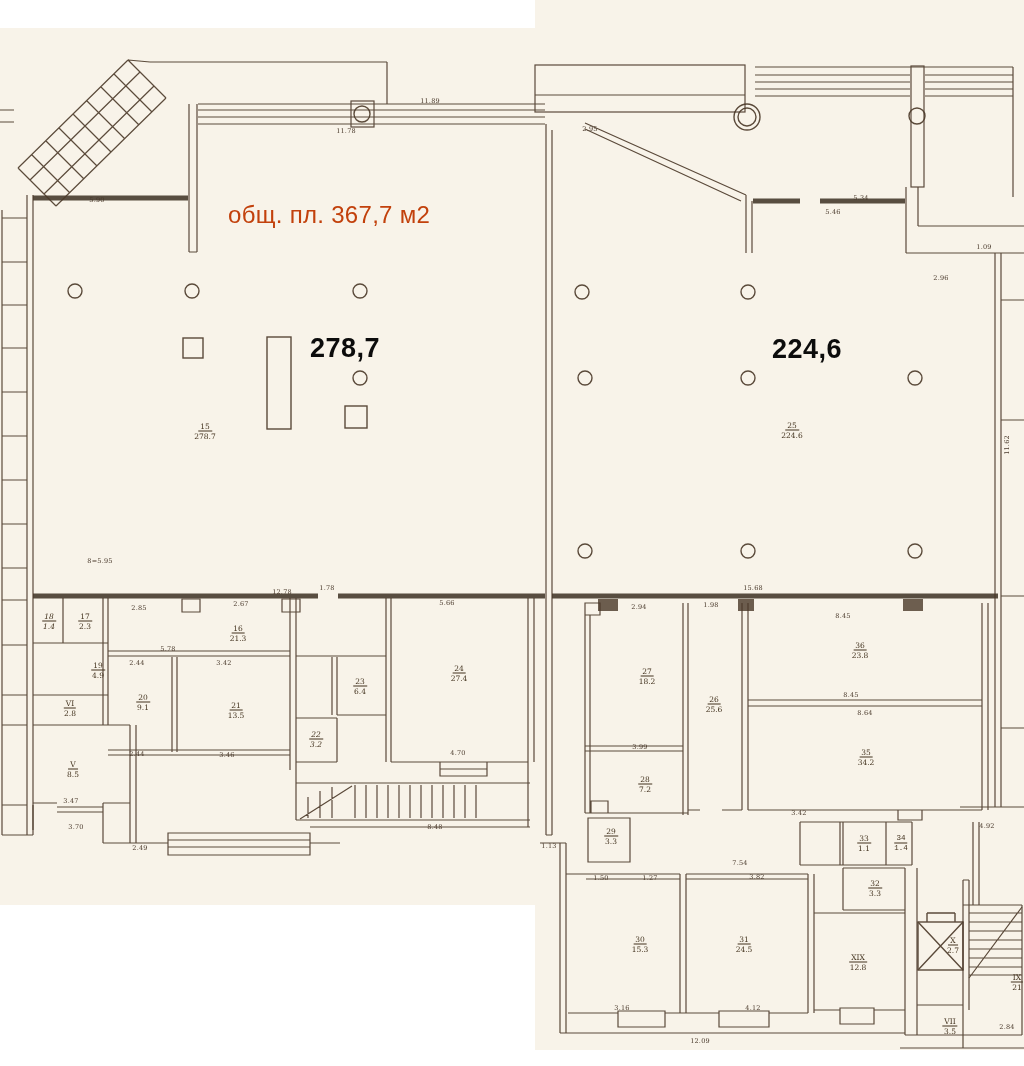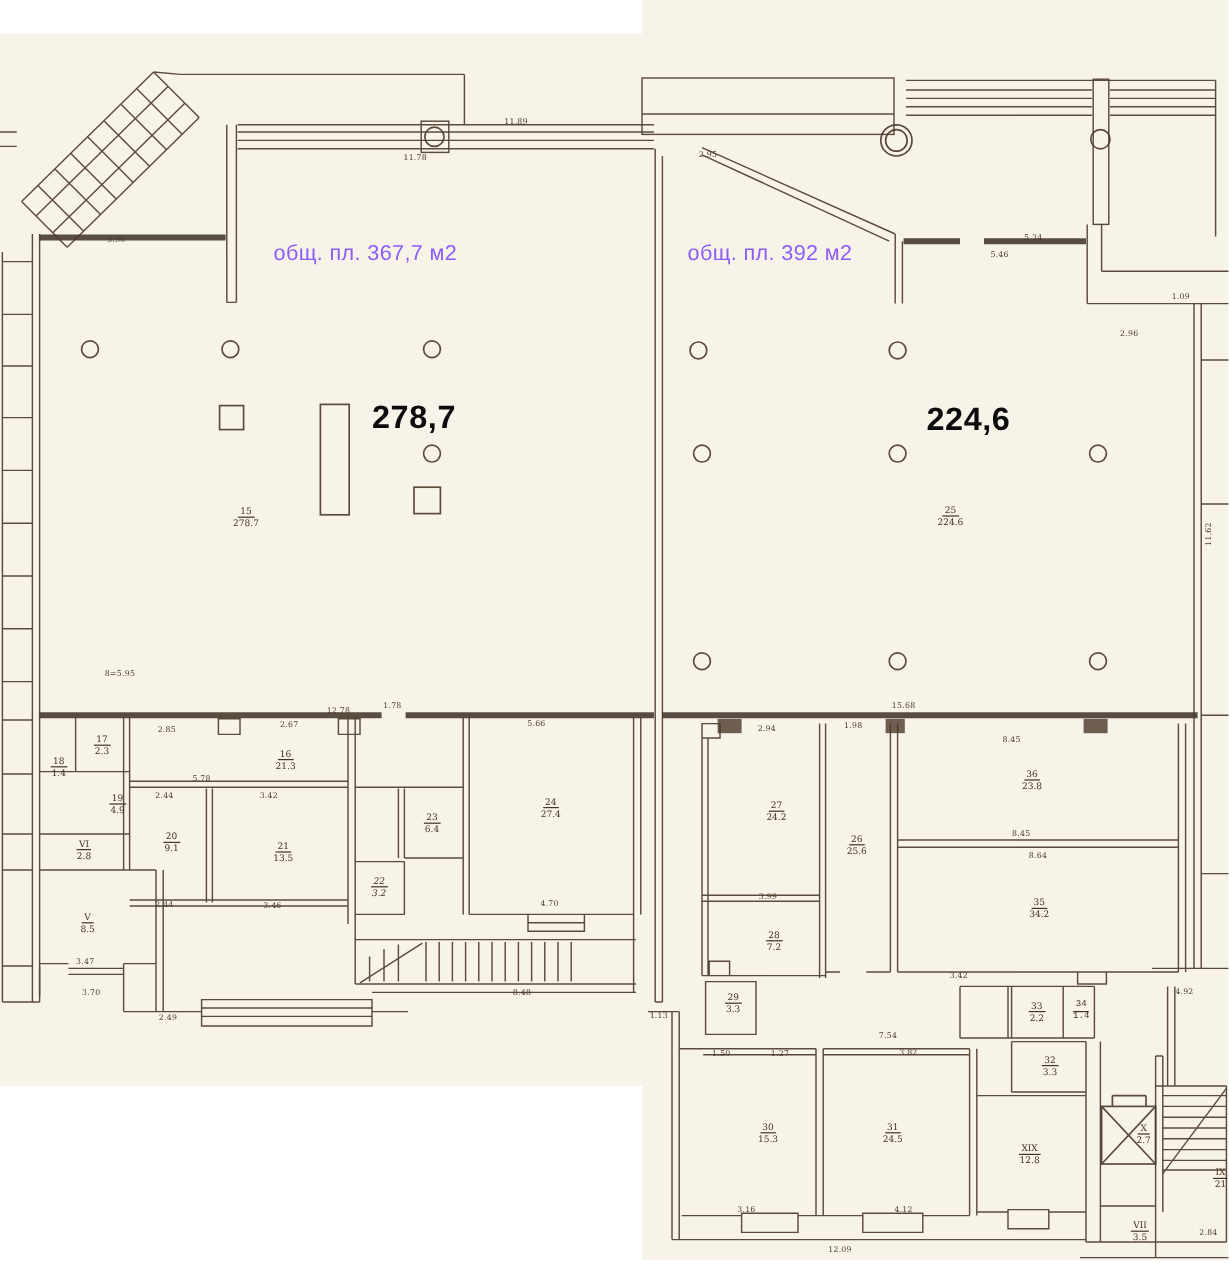--- a/index.html
+++ b/index.html
@@ -9,21 +9,21 @@
   #paper-left{left:0;top:28px;width:535px;height:877px;}
   #paper-right{left:535px;top:0;width:489px;height:1050px;}
   svg{position:absolute;left:0;top:0;}
   .room{position:absolute;transform:translate(-50%,-50%);text-align:center;color:#43331f;
         font-size:7.5px;line-height:1.2;font-family:"DejaVu Serif",serif;white-space:nowrap;}
   .room .num{display:inline-block;border-bottom:0.8px solid #43331f;padding:0 2px;}
   .room .area{display:block;}
   .dim{position:absolute;transform:translate(-50%,-50%);font-size:6.5px;color:#4a3a2c;
        font-family:"DejaVu Serif",serif;white-space:nowrap;letter-spacing:0.2px;}
   .dim.v{transform:translate(-50%,-50%) rotate(-90deg);}
-  .biglabel{position:absolute;font-size:18px;color:#8b5cf6;letter-spacing:0.3px;}
+  .biglabel{position:absolute;font-size:24px;color:#c2410c;letter-spacing:0.3px;}
   .bigvalue{position:absolute;font-size:27px;font-weight:bold;color:#0c0c0c;letter-spacing:0.5px;}
 </style>
 </head>
 <body>
 
 <div id="stage">
   <div class="paper" id="paper-left"></div>
   <div class="paper" id="paper-right"></div>
 
   <svg width="1024" height="1066" viewBox="0 0 1024 1066">
@@ -134,47 +134,46 @@
       <rect x="267" y="337" width="24" height="92"></rect>
     </g>
 
     <g stroke="#4a3828" stroke-width="1.4" fill="none" opacity="0.9">
       <rect x="918" y="922" width="45" height="48"></rect>
       <path d="M918,922 L963,970 M963,922 L918,970 M927,913 V922 M955,913 V922 M927,913 H955"></path>
     </g>
   </svg>
 
   <div class="biglabel" style="left:228px;top:201px;">общ. пл. 367,7 м2</div>
-  <div class="biglabel" style="left:573px;top:201px;">общ. пл. 392 м2</div>
   <div class="bigvalue" style="left:310px;top:333px;">278,7</div>
   <div class="bigvalue" style="left:772px;top:334px;">224,6</div>
 
   <div id="room-layer">
       <div class="room" style="left: 205px; top: 431px;"><span class="num">15</span><span class="area">278.7</span></div>
       <div class="room" style="left: 792px; top: 430px;"><span class="num">25</span><span class="area">224.6</span></div>
       <div class="room" style="left: 238px; top: 633px;"><span class="num">16</span><span class="area">21.3</span></div>
-      <div class="room" style="left: 49px; top: 639px;"><span class="num">18</span><span class="area">1.4</span></div>
+      <div class="room" style="left: 49px; top: 621px; font-style: italic;"><span class="num">18</span><span class="area">1.4</span></div>
       <div class="room" style="left: 85px; top: 621px;"><span class="num">17</span><span class="area">2.3</span></div>
       <div class="room" style="left: 98px; top: 670px;"><span class="num">19</span><span class="area">4.9</span></div>
       <div class="room" style="left: 70px; top: 708px;"><span class="num">VI</span><span class="area">2.8</span></div>
       <div class="room" style="left: 73px; top: 769px;"><span class="num">V</span><span class="area">8.5</span></div>
       <div class="room" style="left: 143px; top: 702px;"><span class="num">20</span><span class="area">9.1</span></div>
       <div class="room" style="left: 236px; top: 710px;"><span class="num">21</span><span class="area">13.5</span></div>
       <div class="room" style="left: 316px; top: 739px; font-style: italic;"><span class="num">22</span><span class="area">3.2</span></div>
       <div class="room" style="left: 360px; top: 686px;"><span class="num">23</span><span class="area">6.4</span></div>
       <div class="room" style="left: 459px; top: 673px;"><span class="num">24</span><span class="area">27.4</span></div>
-      <div class="room" style="left: 647px; top: 676px;"><span class="num">27</span><span class="area">24.2</span></div>
+      <div class="room" style="left: 647px; top: 676px;"><span class="num">27</span><span class="area">18.2</span></div>
       <div class="room" style="left: 714px; top: 704px;"><span class="num">26</span><span class="area">25.6</span></div>
       <div class="room" style="left: 645px; top: 784px;"><span class="num">28</span><span class="area">7.2</span></div>
       <div class="room" style="left: 611px; top: 836px;"><span class="num">29</span><span class="area">3.3</span></div>
       <div class="room" style="left: 640px; top: 944px;"><span class="num">30</span><span class="area">15.3</span></div>
       <div class="room" style="left: 744px; top: 944px;"><span class="num">31</span><span class="area">24.5</span></div>
       <div class="room" style="left: 860px; top: 650px;"><span class="num">36</span><span class="area">23.8</span></div>
       <div class="room" style="left: 866px; top: 757px;"><span class="num">35</span><span class="area">34.2</span></div>
-      <div class="room" style="left: 864px; top: 843px;"><span class="num">33</span><span class="area">2.2</span></div>
+      <div class="room" style="left: 864px; top: 843px;"><span class="num">33</span><span class="area">1.1</span></div>
       <div class="room" style="left: 901px; top: 843px; font-family: Liberation Mono, monospace;"><span class="num">34</span><span class="area">1.4</span></div>
       <div class="room" style="left: 875px; top: 888px;"><span class="num">32</span><span class="area">3.3</span></div>
       <div class="room" style="left: 858px; top: 962px;"><span class="num">XIX</span><span class="area">12.8</span></div>
       <div class="room" style="left: 953px; top: 945px;"><span class="num">X</span><span class="area">2.7</span></div>
       <div class="room" style="left: 950px; top: 1026px;"><span class="num">VII</span><span class="area">3.5</span></div>
       <div class="room" style="left: 1017px; top: 982px;"><span class="num">IX</span><span class="area">21</span></div>
     </div>
   <div id="dim-layer">
       <div class="dim" style="left: 346px; top: 131px;">11.78</div>
       <div class="dim" style="left: 430px; top: 101px;">11.89</div>

